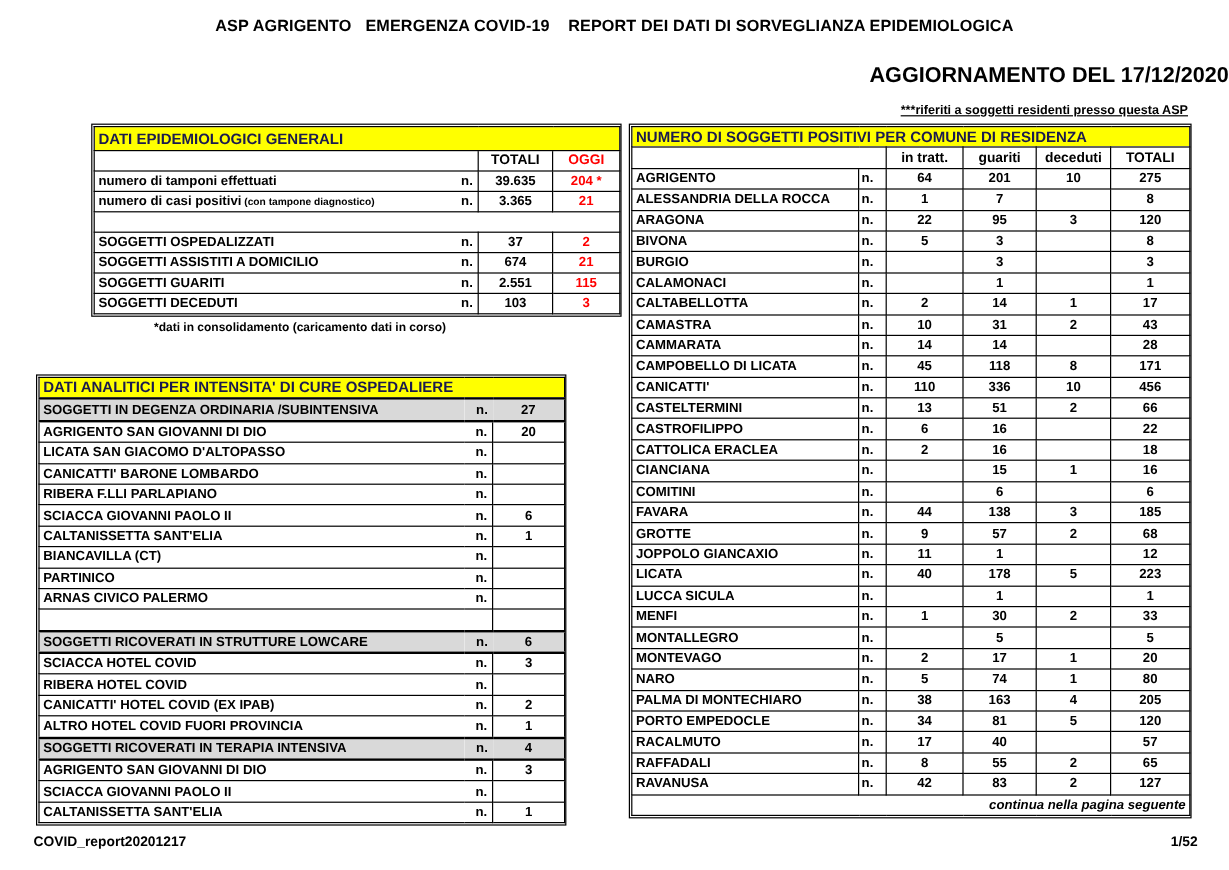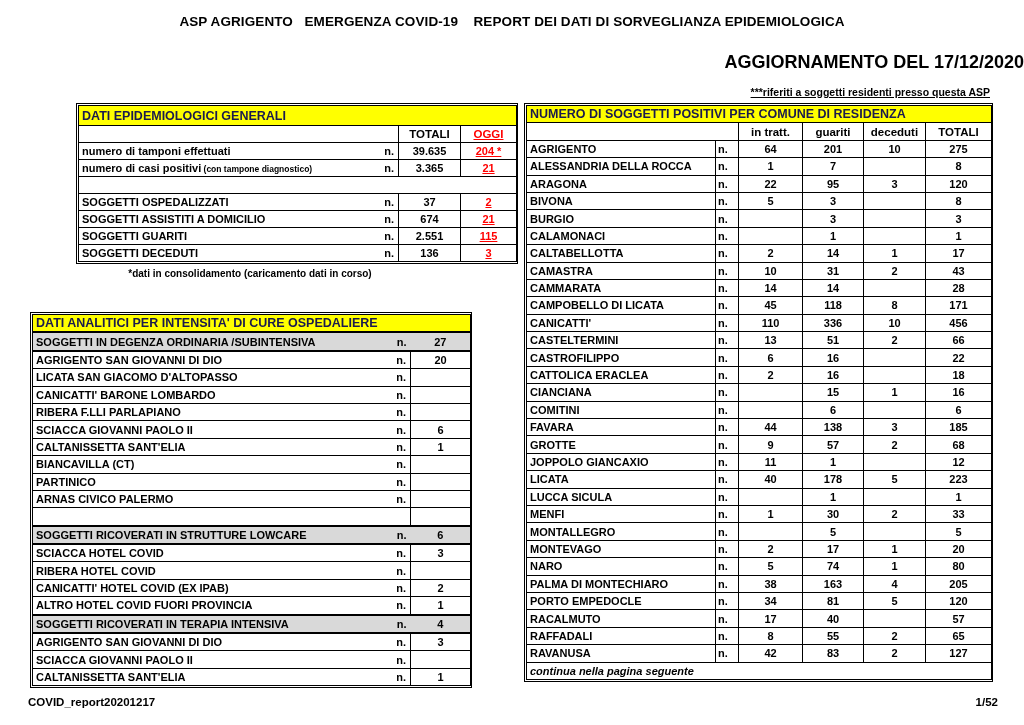--- a/index.html
+++ b/index.html
@@ -25,32 +25,32 @@
   table{border-collapse:collapse;table-layout:fixed;width:100%;border:1px solid var(--ink);}
   td{
     border:1px solid var(--ink);height:16px;padding:0 3px;font-size:11px;font-weight:bold;
     overflow:hidden;white-space:nowrap;vertical-align:middle;
   }
   .t2 td,.t3 td{height:16.4px;}
   .title-cell{
     background:var(--yellow);color:var(--navy);font-size:12.5px;height:19px;padding-left:3px;
   }
   .c{text-align:center;padding:0 1px;}
-  .red{color:var(--red);text-decoration:underline;}
+  .red{color:var(--red);}
   .hdr{font-size:11.5px;}
   .small{font-size:8.5px;}
   .t1 .lbl{border-right:none;}
   .t1 .n{border-left:none;text-align:right;padding-right:4px;}
   .t2 .lbl{border-right:none;}
   .t2 .n{border-left:none;text-align:right;padding-right:4px;}
   .gray td{background:var(--gray);border-top:2px solid var(--ink);border-bottom:2px solid var(--ink);margin-left:20px;}
   .gray .n{border-right:none;}
   .gray .val{border-left:none;}
   .t3 .n{text-align:left;padding:0 2px;}
-  .cont{font-style:italic;text-align:left;}
+  .cont{font-style:italic;text-align:right;}
   .gen-footnote{
     position:absolute;top:268px;left:30px;width:440px;text-align:center;font-size:10px;
   }
   .footer-left{position:absolute;top:696px;left:28px;font-size:11.5px;}
   .page-num{position:absolute;top:696px;right:26px;font-size:11.5px;}
 </style>
 </head>
 <body>
 
 <div class="header-title">ASP AGRIGENTO   EMERGENZA COVID-19    REPORT DEI DATI DI SORVEGLIANZA EPIDEMIOLOGICA</div>
@@ -106,21 +106,21 @@
         </tr>
         <tr>
           <td class="lbl">SOGGETTI GUARITI</td>
           <td class="n">n.</td>
           <td class="c">2.551</td>
           <td class="c red">115</td>
         </tr>
         <tr>
           <td class="lbl">SOGGETTI DECEDUTI</td>
           <td class="n">n.</td>
-          <td class="c">136</td>
+          <td class="c">103</td>
           <td class="c red">3</td>
         </tr>
       </tbody>
   </table>
 </div>
 <div class="gen-footnote">*dati in consolidamento (caricamento dati in corso)</div>
 
 <div class="t-wrap" id="hosp-wrap">
   <table class="t2">
     <colgroup>

